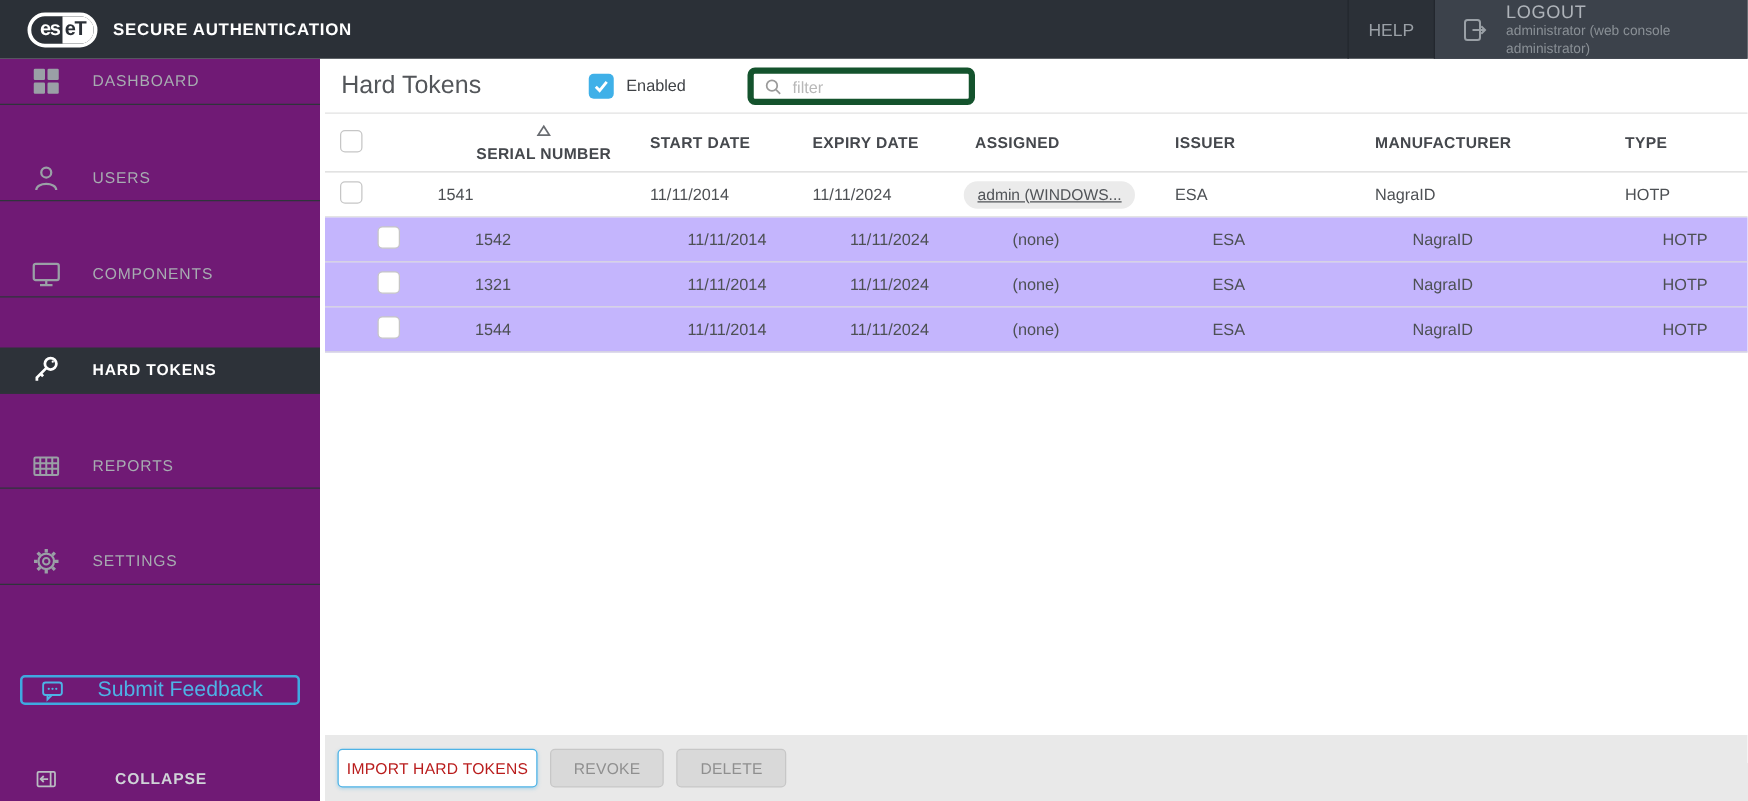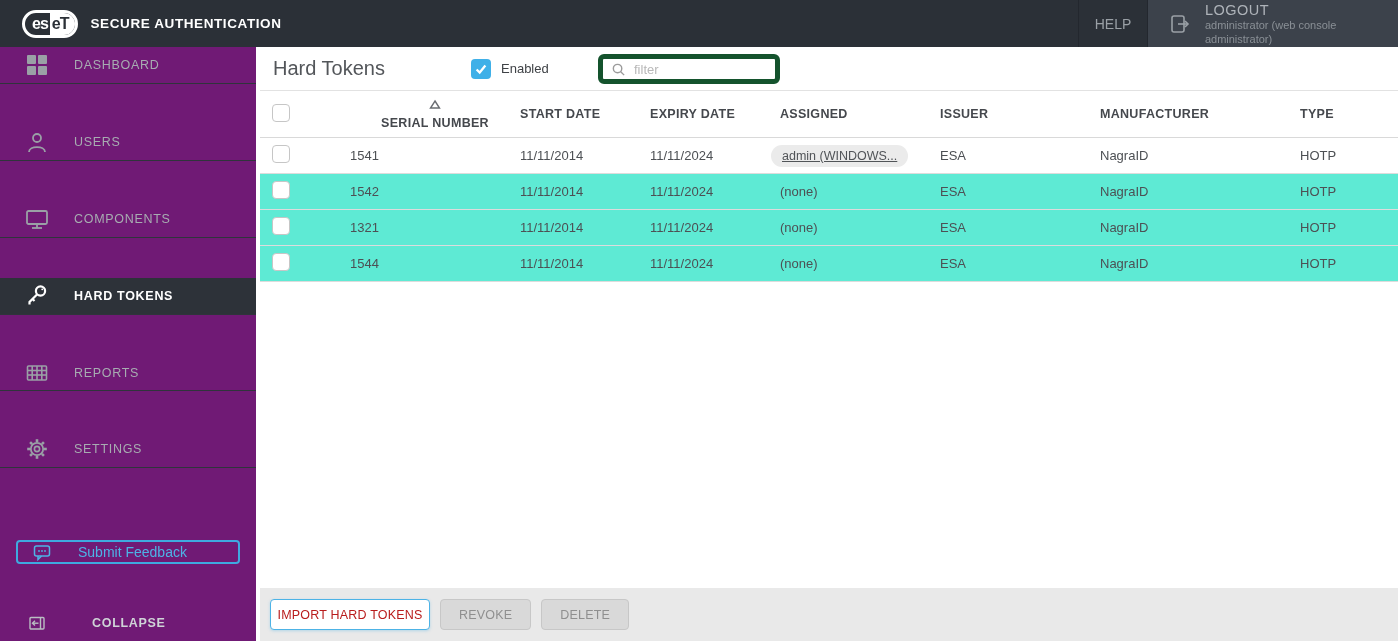--- a/index.html
+++ b/index.html
@@ -33,21 +33,21 @@
     background:#701a75; display:flex; flex-direction:column;gap:40px; }
   .nav-item { height:48px; display:flex; align-items:center; gap:24px;
     padding-left:24px; border-bottom:1px solid #2f343b; cursor:pointer; }
   .nav-item .nav-label { color:#a7acb1; font-size:12.5px; letter-spacing:0.7px; }
   .nav-item.active { background:#2d3239; }
   .nav-item.active .nav-label { color:#ffffff; font-weight:bold; }
   .nav-icon { width:26px; height:26px; display:flex; align-items:center; justify-content:center; }
   .feedback-btn { margin:32px 16px 0 16px; height:26px; border:2px solid #3fa9e0;
     border-radius:4px; display:flex; align-items:center; gap:26px; padding-left:14px;
     cursor:pointer; }
-  .feedback-btn span.txt { color:#4db3e6; font-size:14px; }
+  .feedback-btn span.txt { color:#4db3e6; font-size:17px; }
   .collapse-row { margin-top:auto; height:48px; display:flex; align-items:center;
     gap:26px; padding-left:28px; cursor:pointer; }
   .collapse-row .txt { color:#cfd3d7; font-size:12.5px; font-weight:bold; letter-spacing:0.7px;margin-left:20px; }
 
   
   .main { position:absolute; left:260px; top:47px; width:1138px; height:594px;
     background:#fff; }
   .content-header { height:44px; display:flex; align-items:center;
     border-bottom:1px solid #e2e2e2; position:relative; }
   .page-title { color:#53565a; font-size:20px; font-weight:400; margin-left:13px; }
@@ -62,21 +62,21 @@
     font-family:"Liberation Sans", sans-serif; color:#4d5054; background:transparent; }
   .filter-box input::placeholder { color:#b8b8b8; }
 
   
   .tbl { width:100%; }
   .trow { display:flex; align-items:center; }
   .thead { height:47px; border-bottom:1px solid #d9d9d9; }
   .thead .cell { color:#45484d; font-size:12.5px; font-weight:bold; letter-spacing:0.3px;flex-direction:column; }
   .drow { height:36px; border-bottom:1px solid #dcdcdc; }
   .drow .cell { color:#4d5054; font-size:13px; }
-  .drow.highlight { background:#5eead4; }
+  .drow.highlight { background:#c4b5fd;padding-left:30px; }
   .c-check { width:90px; padding-left:12px; }
   .c-serial { width:170px; display:flex; align-items:center; gap:6px; }
   .c-start { width:130px; }
   .c-expiry { width:130px; }
   .c-assigned { width:160px; }
   .c-issuer { width:160px; }
   .c-manuf { width:200px; }
   .c-type { flex:1; }
   .cb-plain { width:18px; height:18px; background:#fff; border:1px solid #c6c6c6;
     border-radius:4px; cursor:pointer; }

